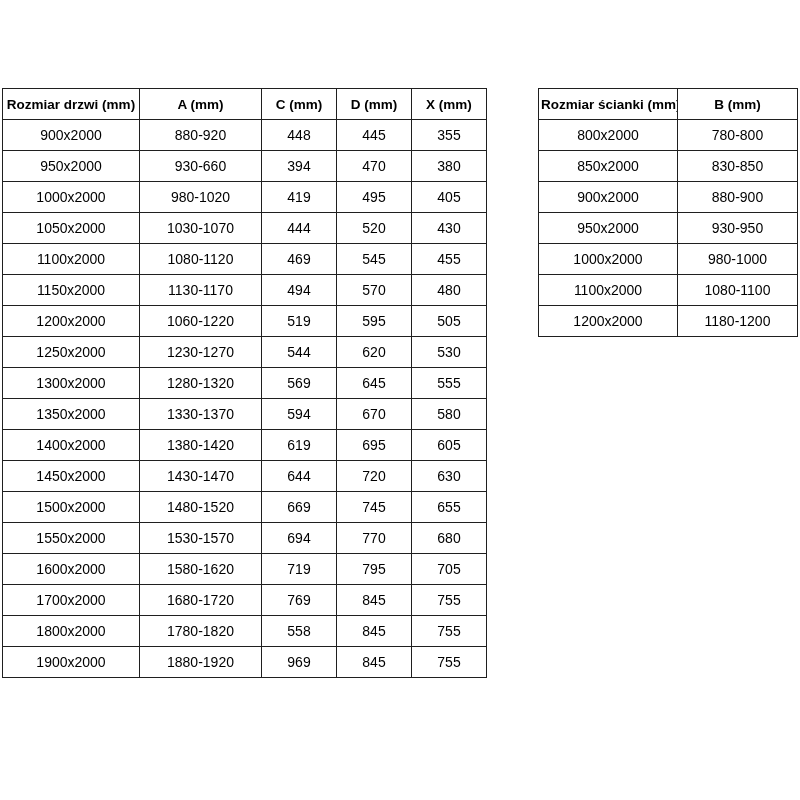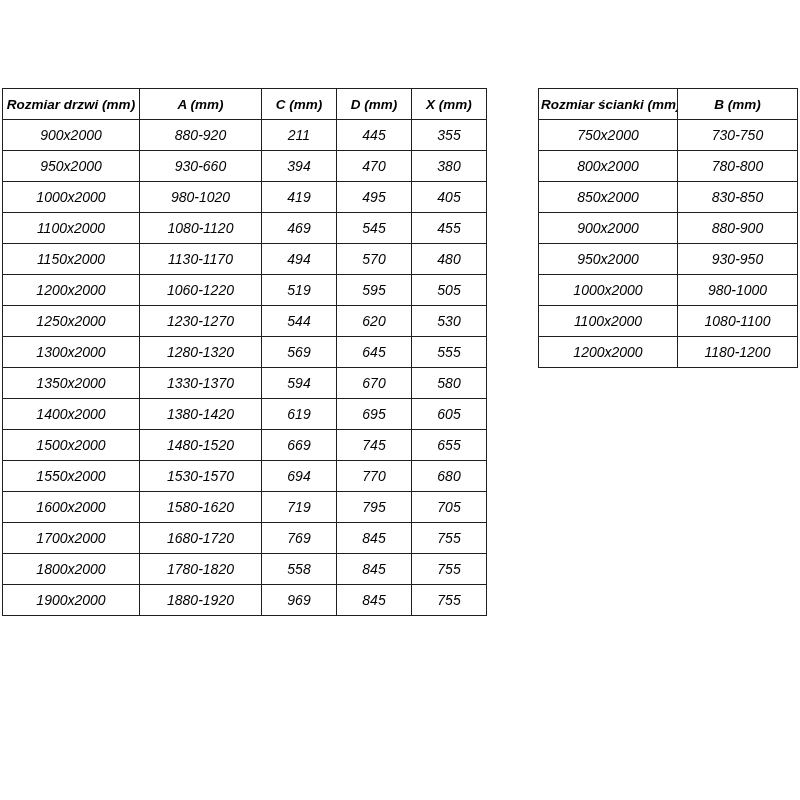--- a/index.html
+++ b/index.html
@@ -13,21 +13,20 @@
     height: 800px;
     background: #ffffff;
     font-family: "Liberation Sans", sans-serif;
   }
   table.size-table {
     position: absolute;
     top: 88px;
     border-collapse: collapse;
     table-layout: fixed;
     background: #ffffff;
-    font-style: italic;
   }
   #left-table { left: 2px; width: 484px; }
   #right-table { left: 538px; width: 259px; }
   table.size-table th,
   table.size-table td {
     border: 1px solid #1f1f1f;
     text-align: center;
     vertical-align: middle;
     padding: 0 2px;
     height: 30px;
@@ -60,39 +59,46 @@
           <th>A (mm)</th>
           <th>C (mm)</th>
           <th>D (mm)</th>
           <th>X (mm)</th>
         </tr>
     </thead>
     <tbody>
         <tr>
           <td>900x2000</td>
           <td>880-920</td>
-          <td>211</td>
+          <td>448</td>
           <td>445</td>
           <td>355</td>
         </tr>
         <tr>
           <td>950x2000</td>
           <td>930-660</td>
           <td>394</td>
           <td>470</td>
           <td>380</td>
         </tr>
         <tr>
           <td>1000x2000</td>
           <td>980-1020</td>
           <td>419</td>
           <td>495</td>
           <td>405</td>
         </tr>
         <tr>
+          <td>1050x2000</td>
+          <td>1030-1070</td>
+          <td>444</td>
+          <td>520</td>
+          <td>430</td>
+        </tr>
+        <tr>
           <td>1100x2000</td>
           <td>1080-1120</td>
           <td>469</td>
           <td>545</td>
           <td>455</td>
         </tr>
         <tr>
           <td>1150x2000</td>
           <td>1130-1170</td>
           <td>494</td>
@@ -126,20 +132,27 @@
           <td>594</td>
           <td>670</td>
           <td>580</td>
         </tr>
         <tr>
           <td>1400x2000</td>
           <td>1380-1420</td>
           <td>619</td>
           <td>695</td>
           <td>605</td>
+        </tr>
+        <tr>
+          <td>1450x2000</td>
+          <td>1430-1470</td>
+          <td>644</td>
+          <td>720</td>
+          <td>630</td>
         </tr>
         <tr>
           <td>1500x2000</td>
           <td>1480-1520</td>
           <td>669</td>
           <td>745</td>
           <td>655</td>
         </tr>
         <tr>
           <td>1550x2000</td>
@@ -185,24 +198,20 @@
       <col style="width:120px">
     </colgroup>
     <thead>
       <tr>
           <th>Rozmiar ścianki (mm)</th>
           <th>B (mm)</th>
         </tr>
     </thead>
     <tbody>
         <tr>
-          <td>750x2000</td>
-          <td>730-750</td>
-        </tr>
-        <tr>
           <td>800x2000</td>
           <td>780-800</td>
         </tr>
         <tr>
           <td>850x2000</td>
           <td>830-850</td>
         </tr>
         <tr>
           <td>900x2000</td>
           <td>880-900</td>

